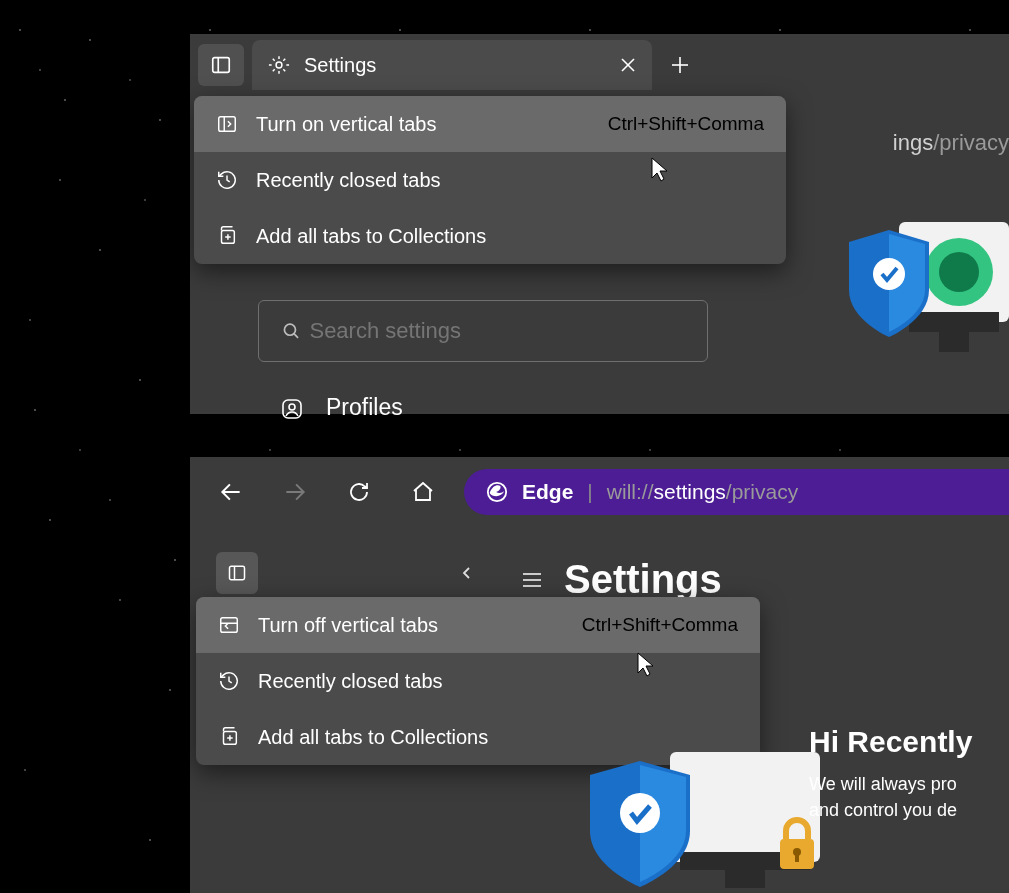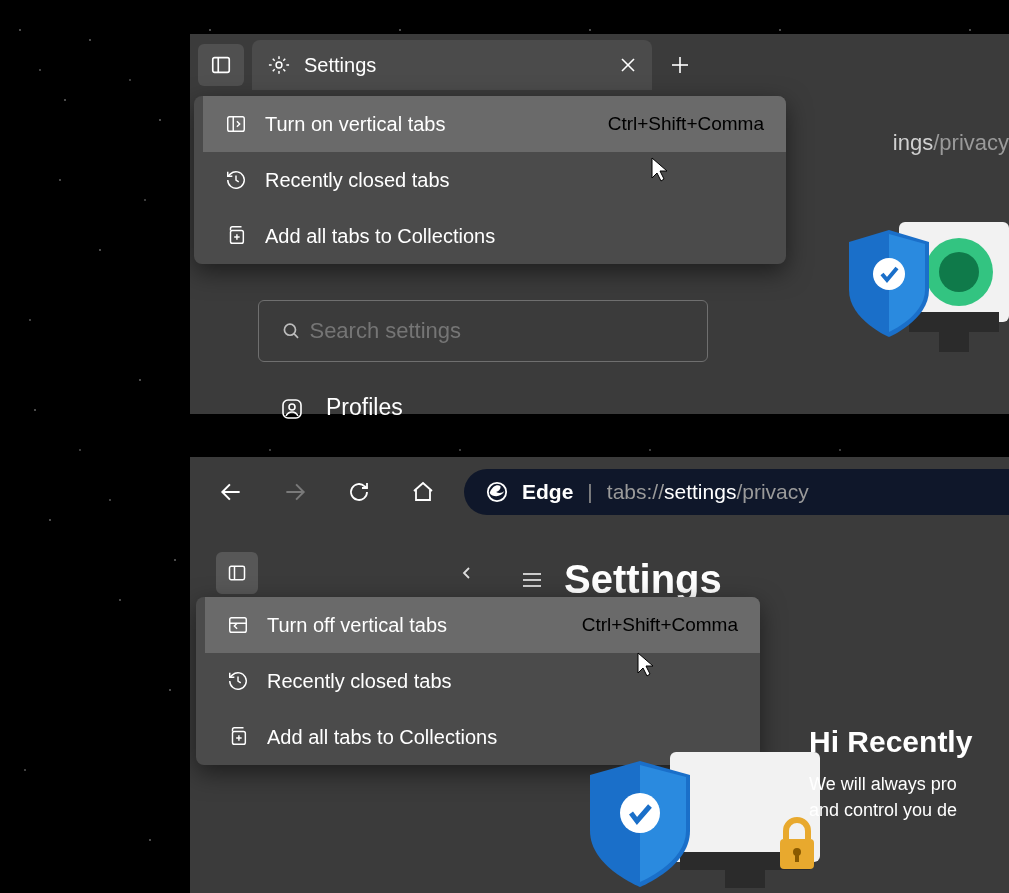--- a/index.html
+++ b/index.html
@@ -34,41 +34,41 @@
   .win-bot { top: 457px; width: 819px; height: 436px; }
 
   
   .tabstrip { height: 62px; display: flex; align-items: center; padding-left: 8px; gap: 8px; }
   .tab-actions-btn { width: 46px; height: 42px; border-radius: 6px; background: #505050; display:flex; align-items:center; justify-content:center; }
   .tab { height: 50px; background: #4b4b4b; border-radius: 8px 8px 0 0; display:flex; align-items:center; padding: 0 16px; gap: 14px; min-width: 400px; }
   .tab-title { color:#fff; font-size: 20px; }
   .tab-close { margin-left:auto; color:#fff; font-size:20px; }
   .newtab { width: 40px; height:40px; display:flex; align-items:center; justify-content:center; color:#fff; font-size:26px; }
 
-  .menu { position:absolute; background:#4b4b4b; border-radius:8px; box-shadow: 0 8px 24px rgba(0,0,0,.5); overflow:hidden;padding-left:9px; }
+  .menu { position:absolute; background:#4b4b4b; border-radius:8px; box-shadow: 0 8px 24px rgba(0,0,0,.5); overflow:hidden; }
   .menu-top { left: 4px; top: 62px; width: 592px; }
   .menu-item { height: 56px; display:flex; align-items:center; padding:0 22px; gap:18px; color:#fff; font-size:20px; }
   .menu-item.hover { background:#6a6a6a; }
   .menu-shortcut { margin-left:auto; color:#000000; font-size:19px; }
 
   .addr-frag { position:absolute; right:0; top:96px; color:#d0d0d0; font-size:22px; }
   .addr-frag .dim { color:#9a9a9a; }
 
   .content-top { position:absolute; left:68px; top: 266px; }
   .searchbox { width: 450px; height: 62px; border:1px solid #6f6f6f; border-radius:6px; background:#3b3b3b; display:flex; align-items:center; padding:0 22px; gap:8px; }
   .searchbox input { background:transparent; border:none; outline:none; color:#bdbdbd; font-size:22px; width:100%; }
   .profiles { margin-top: 32px; display:flex; align-items:flex-end; gap:22px; color:#fff; font-size:23px; padding-left:22px; }
 
   .illus-top { position:absolute; right:0; top:178px; width:170px; height:160px; }
 
   
   .toolbar { height:70px; display:flex; align-items:center; padding-left:18px; gap:18px; }
   .tbtn { width:46px; height:46px; display:flex; align-items:center; justify-content:center; color:#fff; }
   .tbtn.dim { color:#7a7a7a; }
-  .addrbar { flex:1; height:46px; background:#0f172a; border-radius:24px 0 0 24px; display:flex; align-items:center; padding:0 22px; gap:14px; color:#fff; font-size:21px; }
+  .addrbar { flex:1; height:46px; background:#4c1d95; border-radius:24px 0 0 24px; display:flex; align-items:center; padding:0 22px; gap:14px; color:#fff; font-size:21px; }
   .addrbar .sep { color:#8a8a8a; }
   .addrbar .dim { color:#9a9a9a; }
 
   .vstrip { position:absolute; left:10px; top:86px; width:290px; height:60px; border-bottom:1px solid #555; display:flex; align-items:center; padding:0 16px; }
   .vstrip .tabbtn { width:42px; height:42px; background:#575757; border-radius:6px; display:flex; align-items:center; justify-content:center; }
   .vstrip .collapse { margin-left:auto; color:#ddd; font-size:20px; }
 
   .page-head { position:absolute; left:330px; top:100px; display:flex; align-items:center; gap:20px; color:#fff; }
   .page-head .ham { font-size:26px; color:#ccc; }
   .page-head .title { font-size:40px; font-weight:700; }
@@ -218,21 +218,21 @@
         </svg>
     </div>
     <div class="addrbar">
       <svg width="22" height="22" viewBox="0 0 24 24">
           <circle cx="12" cy="12" r="10" fill="none" stroke="#fff" stroke-width="2"></circle>
           <path d="M4 13c3 5 13 5 16-2-2 2-6 3-9 1 3-1 5-3 5-6-3-3-9-1-12 7z" fill="#fff"></path>
         </svg>
       <span style="font-weight:600">Edge</span>
       <span class="sep">|</span>
       <span>
-        <span class="dim">tabs://</span><span style="color:#fff">settings</span><span class="dim">/privacy</span>
+        <span class="dim">will://</span><span style="color:#fff">settings</span><span class="dim">/privacy</span>
       </span>
     </div>
   </div>
 
   <div class="vstrip">
     <div class="tabbtn">
       <svg width="20" height="20" viewBox="0 0 24 24" fill="none" stroke="#fff" stroke-width="1.8">
           <rect x="3" y="4" width="18" height="16" rx="2"></rect>
           <line x1="9" y1="4" x2="9" y2="20"></line>
         </svg>

